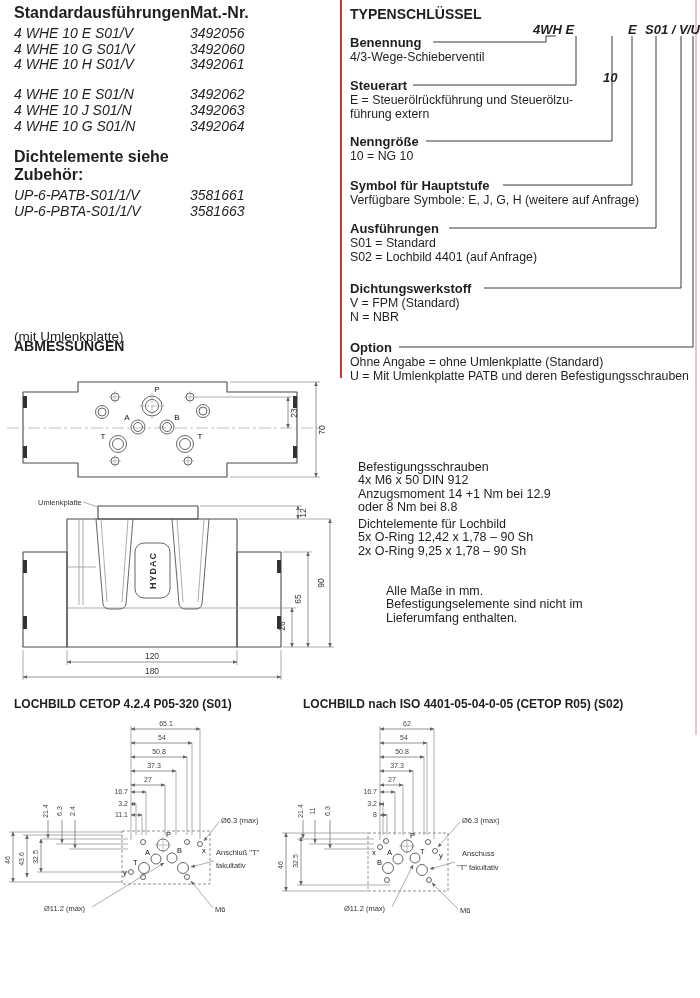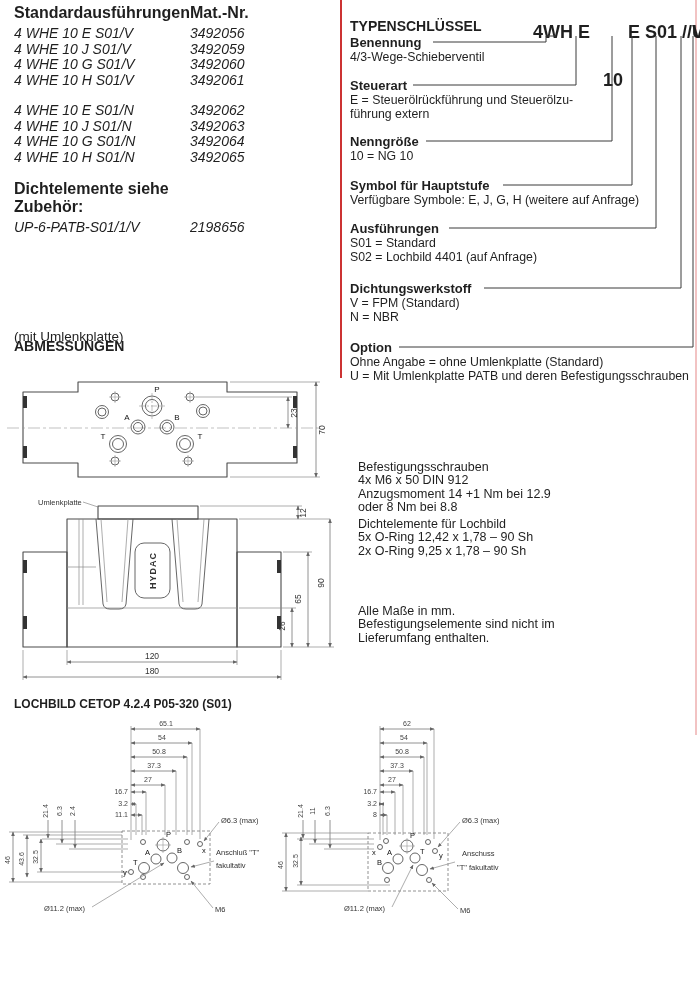--- a/index.html
+++ b/index.html
@@ -7,21 +7,21 @@
         font-family:"Liberation Sans",sans-serif;color:#1f1f1f;overflow:hidden;margin:0 auto;}
   .abs{position:absolute;}
   .h14{font-size:14px;font-weight:bold;line-height:17px;}
   .h13{font-size:12px;font-weight:bold;line-height:16px;white-space:nowrap;}
   
   .tables{left:14px;top:4px;width:322px;}
   .tgroup{margin-bottom:14px;}
   .thead{display:grid;grid-template-columns:176px 1fr;font-size:16px;font-weight:bold;line-height:18px;margin-bottom:4px;}
   .trow{display:grid;grid-template-columns:176px 1fr;font-size:14px;line-height:15.7px;font-style:italic;}
   
-  .tok{position:absolute;top:22px;font-size:18px;font-weight:bold;white-space:nowrap;}
+  .tok{position:absolute;top:22px;font-size:13px;font-weight:bold;white-space:nowrap;font-style:italic;}
   .sec{position:absolute;left:350px;width:356px;}
   .sec .lbl{font-size:13px;font-weight:bold;line-height:14px;}
   .sec .dsc{font-size:12.3px;line-height:14px;white-space:pre-line;}
   
   .rule-red{left:340px;top:0;width:2px;height:378px;background:#cc3333;}
   .rule-pink{left:695px;top:0;width:2px;height:735px;background:#f2c3c3;}
   
   .note{left:358px;width:310px;font-size:12.5px;line-height:13.4px;white-space:pre-line;}
   
   svg{position:absolute;overflow:visible;}
@@ -48,66 +48,62 @@
     <div class="tgroup">
       <div class="thead">
         <span>Standardausführungen</span>
         <span>Mat.-Nr.</span>
       </div>
       <div class="trow">
           <span>4 WHE 10 E S01/V</span>
           <span>3492056</span>
         </div>
       <div class="trow">
-          <span>4 WHE 10 J S01/V</span>
-          <span>3492059</span>
-        </div>
-      <div class="trow">
           <span>4 WHE 10 G S01/V</span>
           <span>3492060</span>
         </div>
       <div class="trow">
           <span>4 WHE 10 H S01/V</span>
           <span>3492061</span>
         </div>
     </div>
     <div class="tgroup">
       <div class="trow">
           <span>4 WHE 10 E S01/N</span>
           <span>3492062</span>
         </div>
       <div class="trow">
           <span>4 WHE 10 J S01/N</span>
           <span>3492063</span>
         </div>
       <div class="trow">
           <span>4 WHE 10 G S01/N</span>
           <span>3492064</span>
-        </div>
-      <div class="trow">
-          <span>4 WHE 10 H S01/N</span>
-          <span>3492065</span>
         </div>
     </div>
     <div class="tgroup">
       <div class="thead">
           <span>Dichtelemente siehe Zubehör:</span>
           <span></span>
         </div>
       <div class="trow">
           <span>UP-6-PATB-S01/1/V</span>
-          <span>2198656</span>
+          <span>3581661</span>
+        </div>
+      <div class="trow">
+          <span>UP-6-PBTA-S01/1/V</span>
+          <span>3581663</span>
         </div>
     </div>
   </div>
 
   <div class="abs rule-red"></div>
   <div class="abs rule-pink"></div>
 
-  <div class="abs h14" style="left:350px;top:18px;">TYPENSCHLÜSSEL</div>
+  <div class="abs h14" style="left:350px;top:6px;">TYPENSCHLÜSSEL</div>
   <span class="tok" style="left:533px;">4WH E</span>
   <span class="tok" style="left:603px;margin-top:48px;">10</span>
   <span class="tok" style="left:628px;">E</span>
   <span class="tok" style="left:645px;text-align:right;">S01 / V</span>
   <span class="tok" style="left:687px;">/U</span>
 
   <svg width="700" height="380" style="left:0;top:0;pointer-events:none;" viewBox="0 0 700 380">
     <path class="conn" d="M433,42 H546 V36 H556"></path>
     <path class="conn" d="M413,85 H576 V36"></path>
     <path class="conn" d="M426,141 H612 V36"></path>
@@ -275,25 +271,26 @@
     </g>
   </svg>
 
   <div class="abs note" style="top:461px;">Befestigungsschrauben
 4x M6 x 50 DIN 912
 Anzugsmoment 14 +1 Nm bei 12.9
 oder 8 Nm bei 8.8</div>
   <div class="abs note" style="top:518px;">Dichtelemente für Lochbild
 5x O-Ring 12,42 x 1,78 – 90 Sh
 2x O-Ring 9,25 x 1,78 – 90 Sh</div>
-  <div class="abs note" style="top:605px;">Alle Maße in mm.
+  <div class="abs note" style="top:585px;margin-left:28px;">Alle Maße in mm.
 Befestigungselemente sind nicht im
 Lieferumfang enthalten.</div>
 
   <div class="abs h13" style="left:14px;top:696px;">LOCHBILD CETOP 4.2.4 P05-320 (S01)</div>
+  <div class="abs h13" style="left:303px;top:696px;">LOCHBILD nach ISO 4401-05-04-0-05 (CETOP R05) (S02)</div>
 
   <svg width="300" height="228" style="left:0;top:715px;" viewBox="0 0 300 228">
     <defs>
       <marker id="mD" markerWidth="7" markerHeight="7" refX="5.5" refY="3" orient="auto-start-reverse">
         <path d="M0,0.5 L6,3 L0,5.5 Z" fill="#666"></path>
       </marker>
     </defs>
     <rect x="122" y="116" width="88" height="53" fill="none" stroke="#777" stroke-width=".8" stroke-dasharray="3 2"></rect>
     <g>
       <path class="thin" d="M131,11 V125 M200,14 V124 M192,28 V120 M187,42 V120 M176,56 V120 M165,70 V120 M146,77 V120 M136,89 V120 M142,100 V120"></path>

